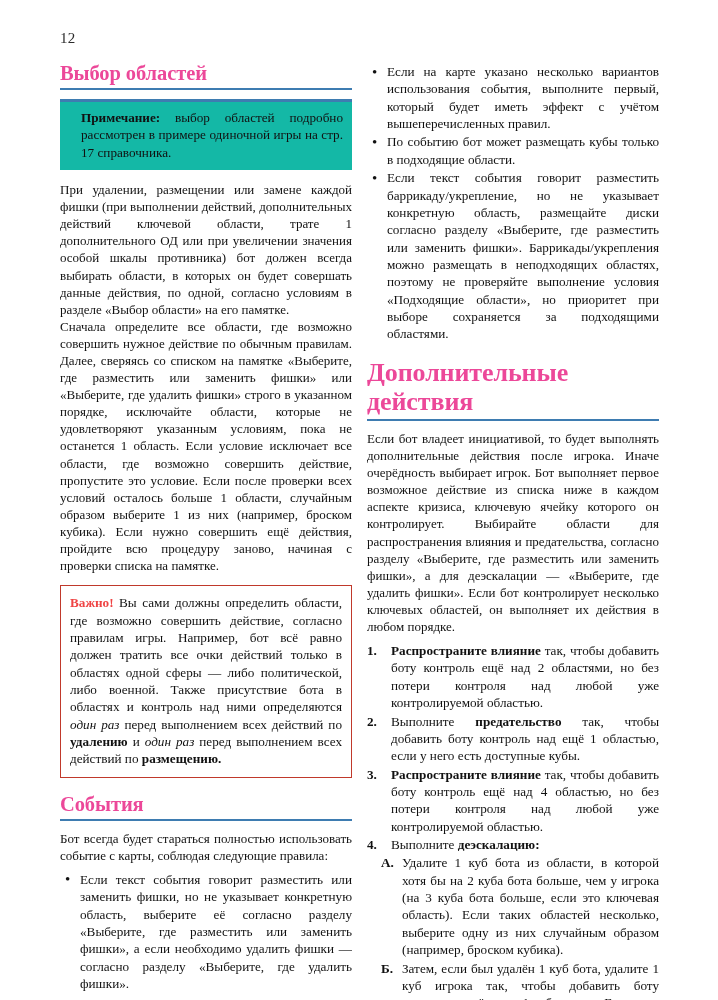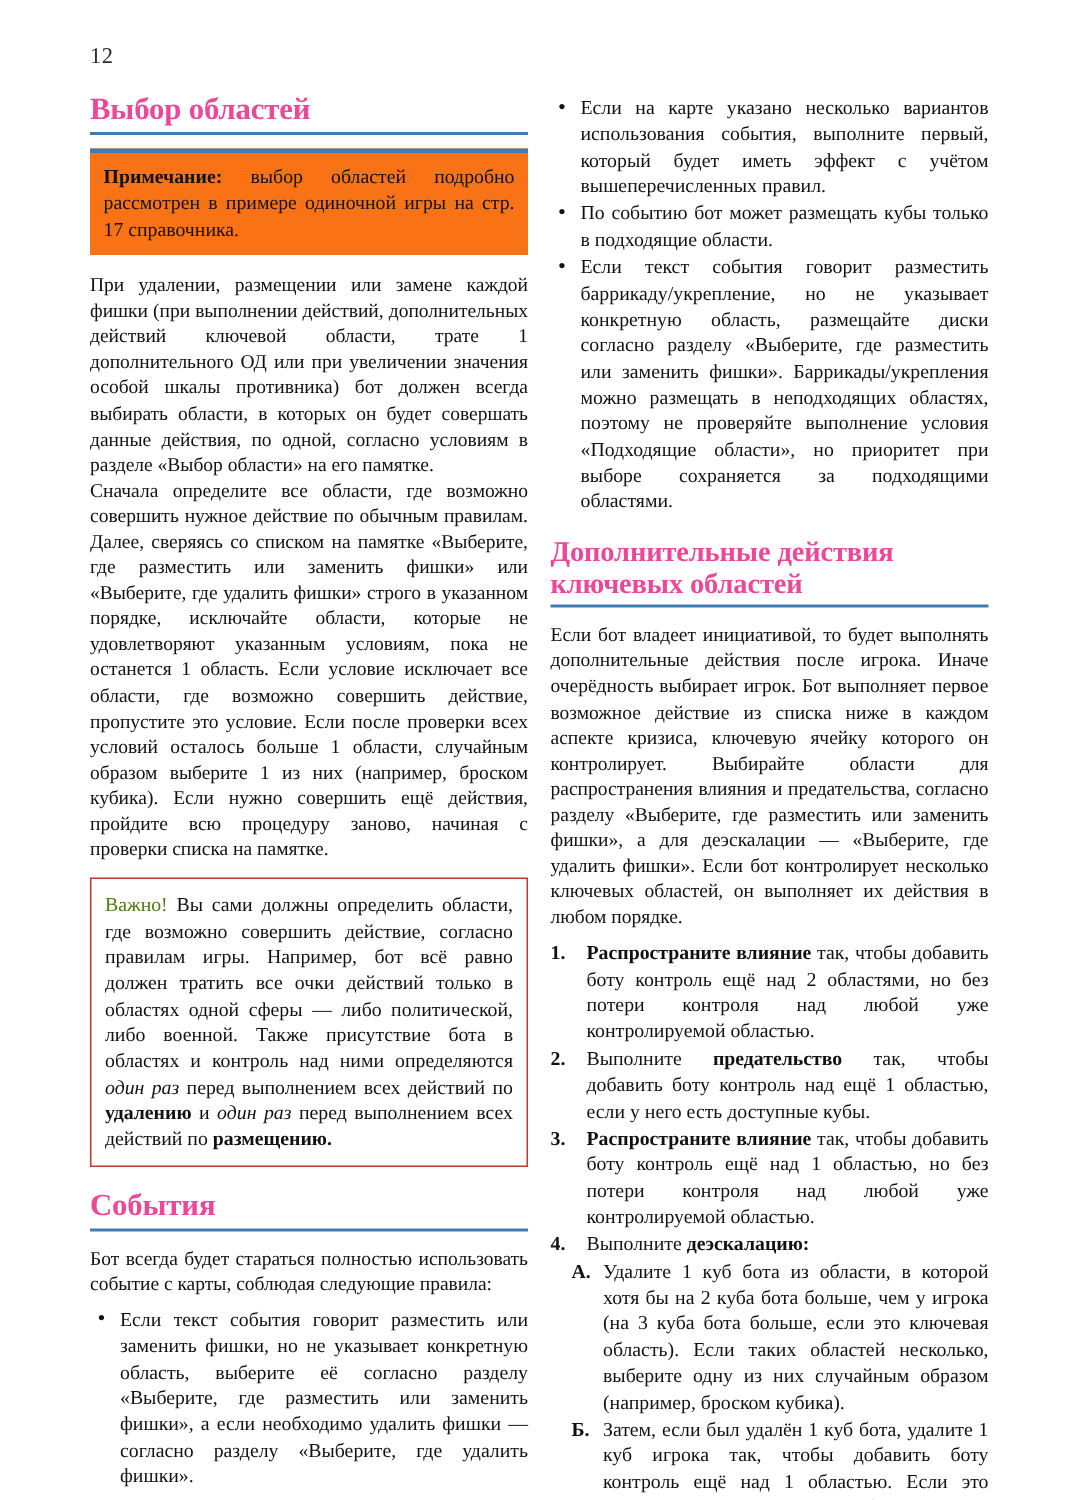--- a/index.html
+++ b/index.html
@@ -85,21 +85,21 @@
   h2.section-heading {
     margin: 0;
     font-size: 20.5px;
     font-weight: bold;
     line-height: 1.12;
     letter-spacing: -0.1px;
     color: #ec4899;
     padding-bottom: 3px;
     border-bottom: 2.5px solid #3e7cb1;
   }
-  h2.section-heading.tight { font-size: 19px; }
+  h2.section-heading.tight { font-size: 26px; }
   .heading-gap { height: 9px; }
 
   
   p.body {
     margin: 0;
     font-size: 13px;
     line-height: 1.315;
     text-align: justify;
     text-justify: inter-word;
     hyphens: manual;
@@ -108,23 +108,23 @@
   p.body + p.body { margin-top: 0px; }
   .gap-s { height: 6px; }
   .gap-m { height: 11px; }
   .gap-l { height: 15px; }
 
   b, strong { font-weight: bold; }
   i, em { font-style: italic; }
 
   
   .note-box {
-    background: #f97316;
+    background: #14b8a6;
     border-top: 3px solid #3e7cb1;
-    padding: 7px 9px 9px 9px;
+    padding: 7px 9px 9px 21px;
     box-sizing: border-box;
   }
   .note-box p {
     margin: 0;
     font-size: 13.2px;
     line-height: 1.315;
     text-align: justify;
   }
   .important-box {
     border: 1.6px solid #c0392b;
@@ -132,22 +132,22 @@
     box-sizing: border-box;
     background: #ffffff;
   }
   .important-box p {
     margin: 0;
     font-size: 13.2px;
     line-height: 1.315;
     text-align: justify;
   }
   .important-word {
-    color: #4d7c0f;
-    font-weight: normal;
+    color: #ef4444;
+    font-weight: bold;
   }
 
   
   ul.bullets {
     margin: 0;
     padding: 0;
     list-style: none;
   }
   ul.bullets > li {
     position: relative;
@@ -265,32 +265,32 @@
     <div class="col col-right">
 
       <ul class="bullets">
         <li>Если на карте указано несколько вариантов использования события, выполните первый, который будет иметь эффект с учётом вышеперечисленных правил.</li>
         <li>По событию бот может размещать кубы только в подходящие области.</li>
         <li>Если текст события говорит разместить баррикаду/укрепление, но не указывает конкретную область, размещайте диски согласно разделу «Выберите, где разместить или заменить фишки». Баррикады/укрепления можно размещать в неподходящих областях, поэтому не проверяйте выполнение условия «Подходящие области», но приоритет при выборе сохраняется за подходящими областями.</li>
       </ul>
 
       <div class="gap-l"></div>
 
-      <h2 class="section-heading tight"><span>Дополнительные действия</span><br><span>ключевых областей</span></h2>
+      <h2 class="section-heading tight"><span>Дополнительные действия</span><br></h2>
 
       <div class="heading-gap"></div>
 
       <p class="body">Если бот владеет инициативой, то будет выполнять дополнительные действия после игрока. Иначе очерёдность выбирает игрок. Бот выполняет первое возможное действие из списка ниже в каждом аспекте кризиса, ключевую ячейку которого он контролирует. Выбирайте области для распространения влияния и предательства, согласно разделу «Выберите, где разместить или заменить фишки», а для деэскалации — «Выберите, где удалить фишки». Если бот контролирует несколько ключевых областей, он выполняет их действия в любом порядке.</p>
 
       <div class="gap-s"></div>
 
       <ol class="numbers">
         <li><span class="num">1.</span><b>Распространите влияние</b><span> так, чтобы добавить боту контроль ещё над 2 областями, но без потери контроля над любой уже контролируемой областью.</span></li>
         <li><span class="num">2.</span><span>Выполните </span><b>предательство</b><span> так, чтобы добавить боту контроль над ещё 1 областью, если у него есть доступные кубы.</span></li>
-        <li><span class="num">3.</span><b>Распространите влияние</b><span> так, чтобы добавить боту контроль ещё над 1 областью, но без потери контроля над любой уже контролируемой областью.</span></li>
+        <li><span class="num">3.</span><b>Распространите влияние</b><span> так, чтобы добавить боту контроль ещё над 4 областью, но без потери контроля над любой уже контролируемой областью.</span></li>
         <li><span class="num">4.</span><span>Выполните </span><b>деэскалацию:</b><span></span></li>
       </ol>
 
       <ul class="letters">
         <li><span class="ltr">А.</span><span>Удалите 1 куб бота из области, в которой хотя бы на 2 куба бота больше, чем у игрока (на 3 куба бота больше, если это ключевая область). Если таких областей несколько, выберите одну из них случайным образом (например, броском кубика).</span></li>
         <li><span class="ltr">Б.</span><span>Затем, если был удалён 1 куб бота, удалите 1 куб игрока так, чтобы добавить боту контроль ещё над 1 областью. Если это невозможно, удалите 1 куб игрока из области,</span></li>
       </ul>
 
     </div>
 

